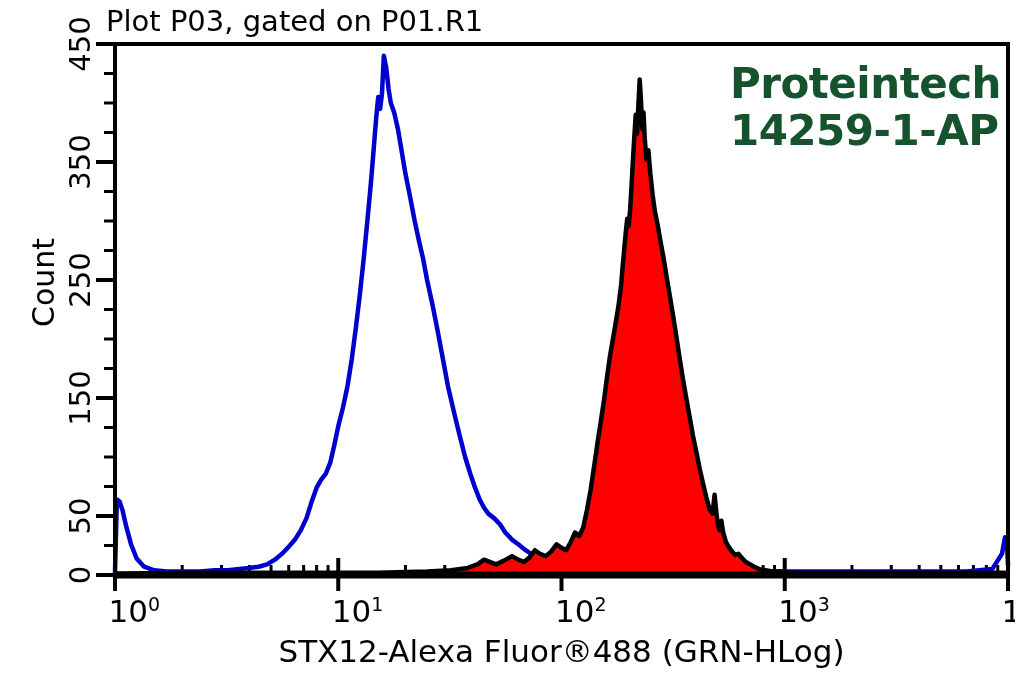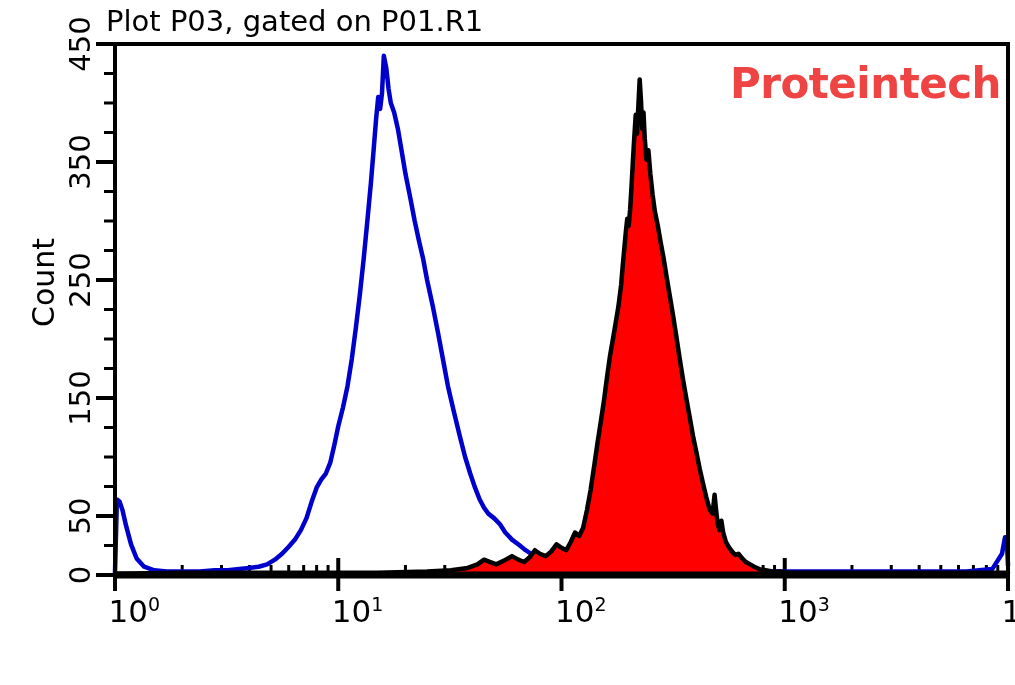--- a/index.html
+++ b/index.html
@@ -88,41 +88,43 @@
   }
 
   
   #annotation {
     position: absolute;
     right: 22px;
     top: 60px;
     text-align: left;
     font-family: "DejaVu Sans", sans-serif;
     font-weight: bold;
-    color: #ef4444;
+    color: #14532d;
     line-height: 1.12;
   }
   #annotation div {
     font-size: 42px;
     letter-spacing: -0.5px;
   }
 
   svg { display: block; }
 </style>
 </head>
 <body>
 
 <div id="figure">
 
   <div id="plot-title">Plot P03, gated on P01.R1</div>
 
   <div id="y-axis-label">Count</div>
+  <div id="x-axis-label">STX12-Alexa Fluor®488 (GRN-HLog)</div>
 
   <div id="annotation">
     <div>Proteintech</div>
+    <div>14259-1-AP</div>
   </div>
 
   <svg id="plot-svg" width="1015" height="685">
     <g id="axes-layer">
         <line x1="107" y1="575" x2="107" y2="558" stroke="#000" stroke-width="4"></line>
         <line x1="174.2049465319838" y1="575" x2="174.2049465319838" y2="565" stroke="#000" stroke-width="3"></line>
         <line x1="213.51732011616463" y1="575" x2="213.51732011616463" y2="565" stroke="#000" stroke-width="3"></line>
         <line x1="241.40989306396762" y1="575" x2="241.40989306396762" y2="565" stroke="#000" stroke-width="3"></line>
         <line x1="263.04505346801625" y1="575" x2="263.04505346801625" y2="565" stroke="#000" stroke-width="3"></line>
         <line x1="280.72226664814843" y1="575" x2="280.72226664814843" y2="565" stroke="#000" stroke-width="3"></line>

